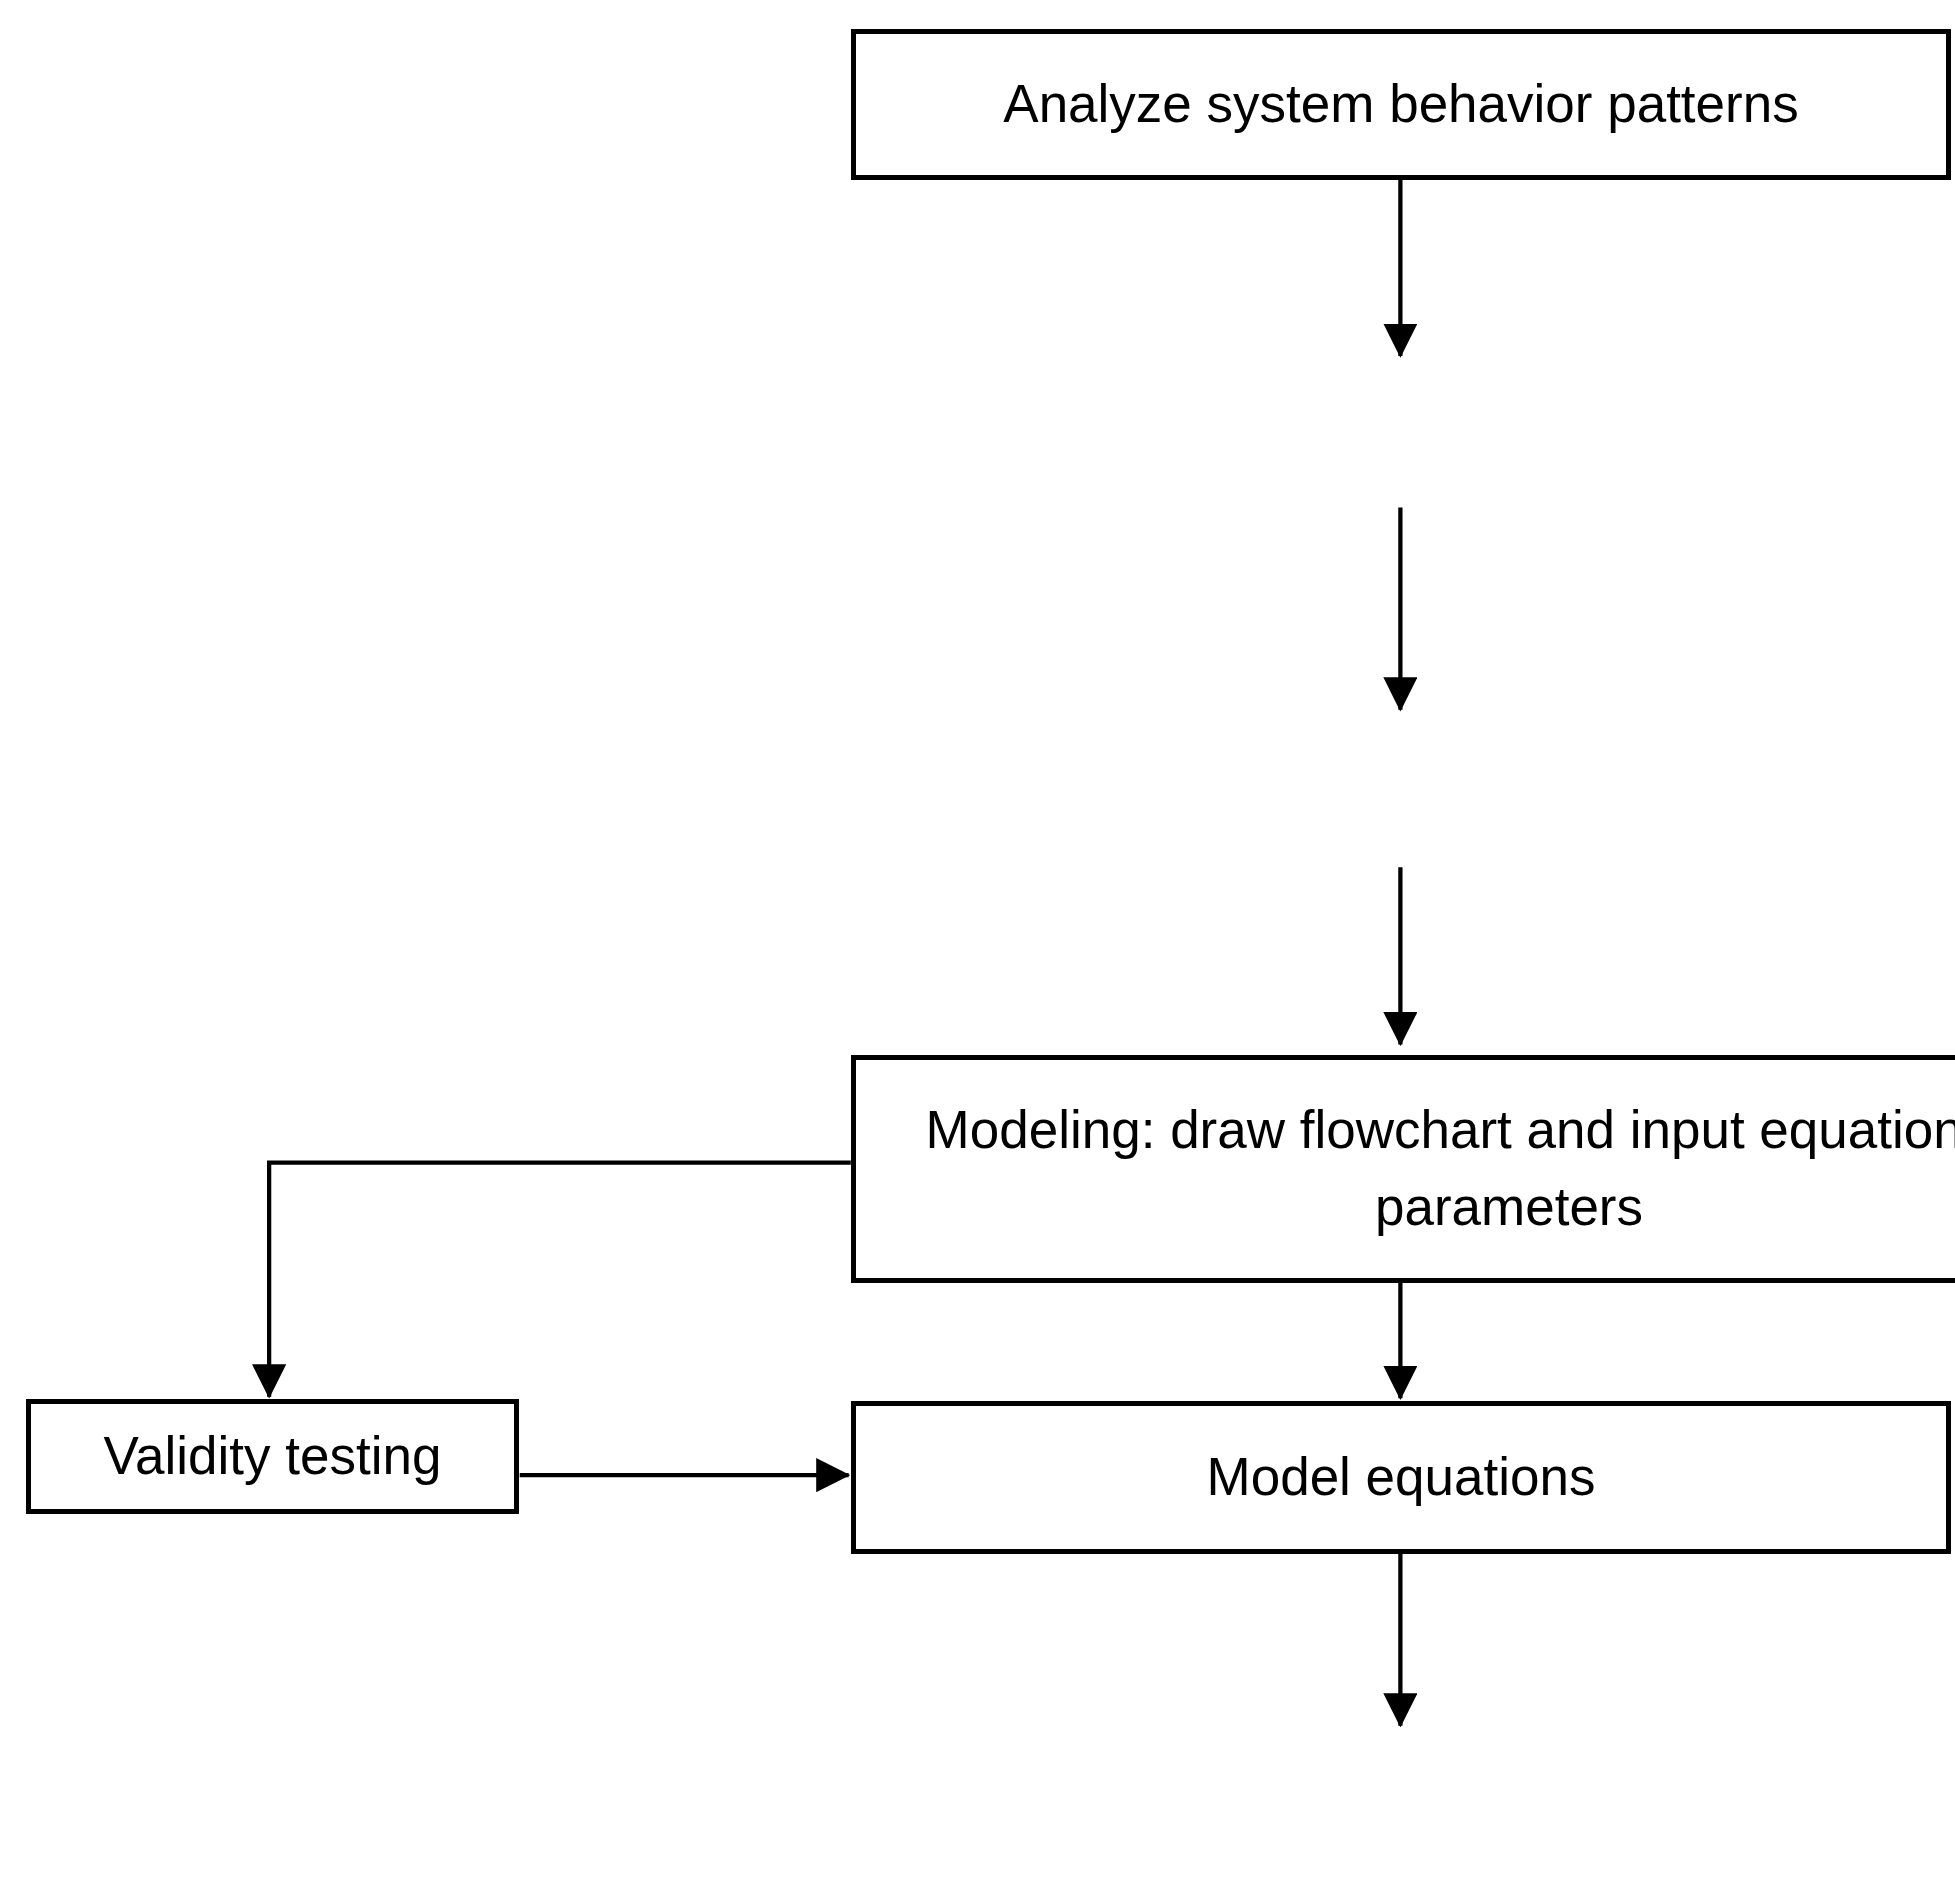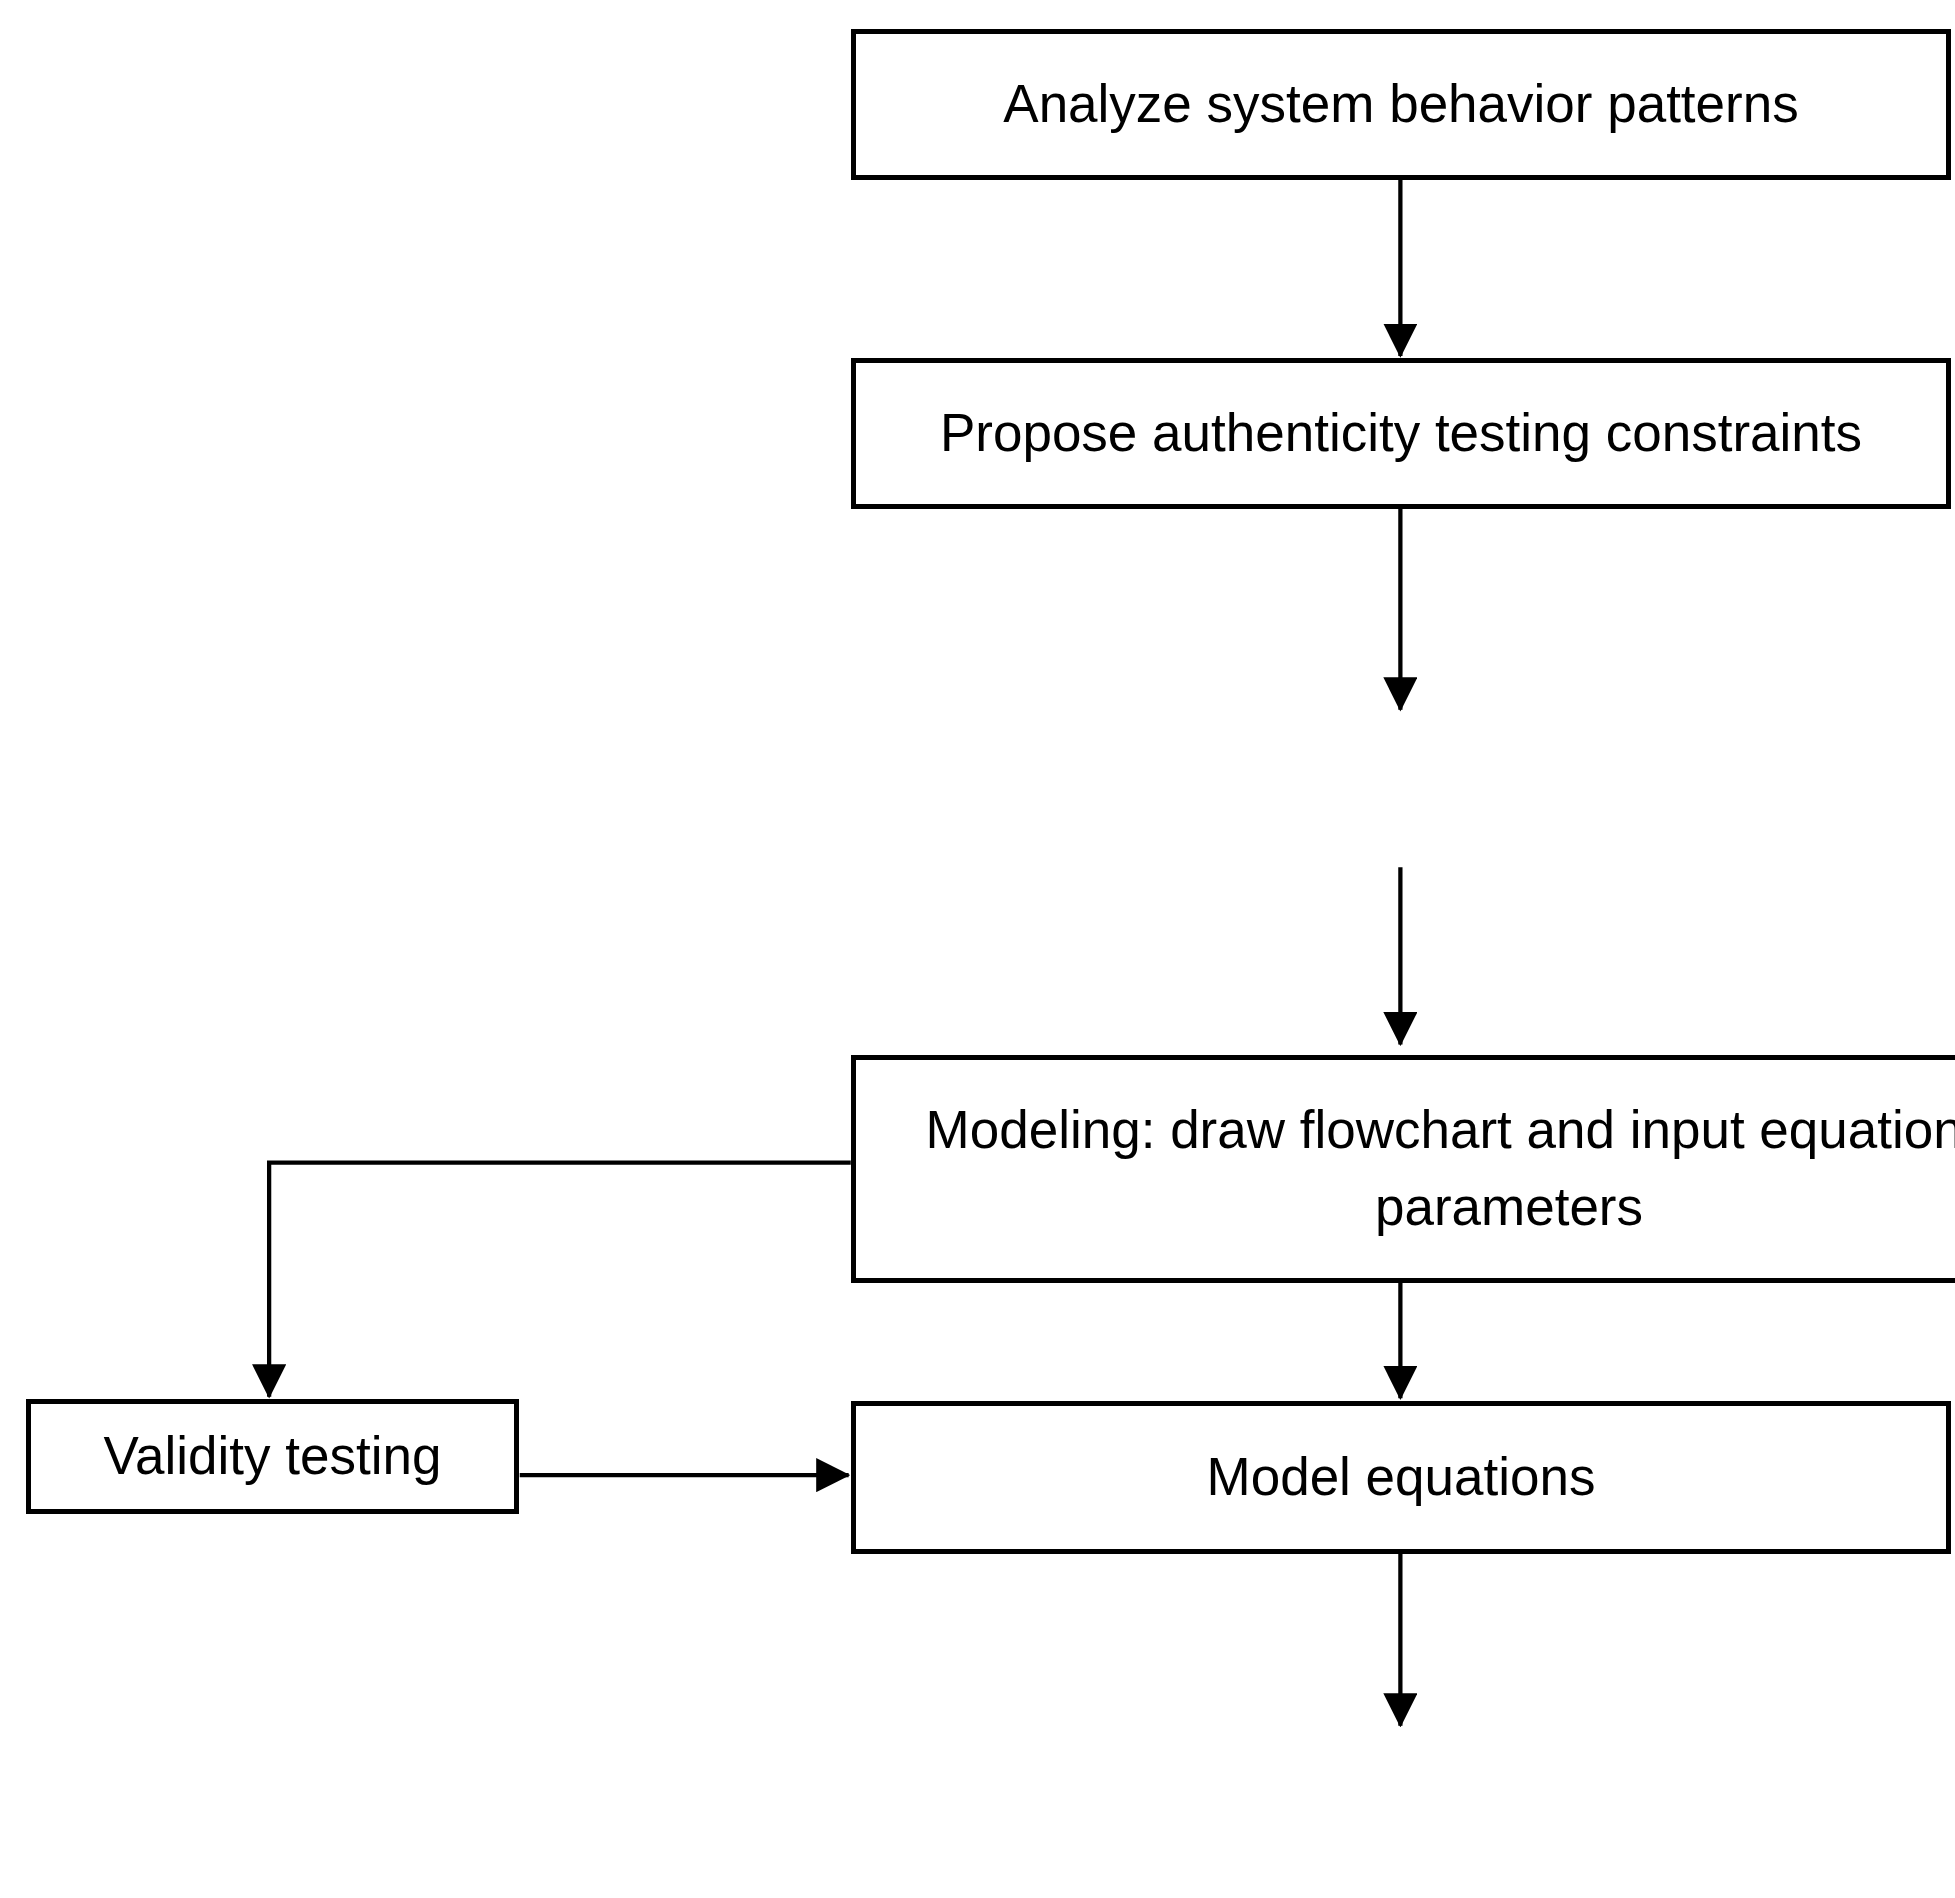--- a/index.html
+++ b/index.html
@@ -70,23 +70,20 @@
 
     <line x1="730" y1="2072" x2="1192" y2="2072" stroke="#000000" stroke-width="6" marker-end="url(#ah)"></line>
 
     <line x1="1967" y1="2180" x2="1967" y2="2424" stroke="#000000" stroke-width="6" marker-end="url(#ah)"></line>
   </svg>
 
   <div class="node n-analyze">
     <span>Analyze system behavior patterns</span>
   </div>
 
-  <div class="node n-propose">
-    <span>Propose authenticity testing constraints</span>
-  </div>
 
 
   <div class="node n-modeling">
     <span>Modeling: draw flowchart and input equations and parameters</span>
   </div>
 
   <div class="node n-validity">
     <span>Validity testing</span>
   </div>
 

